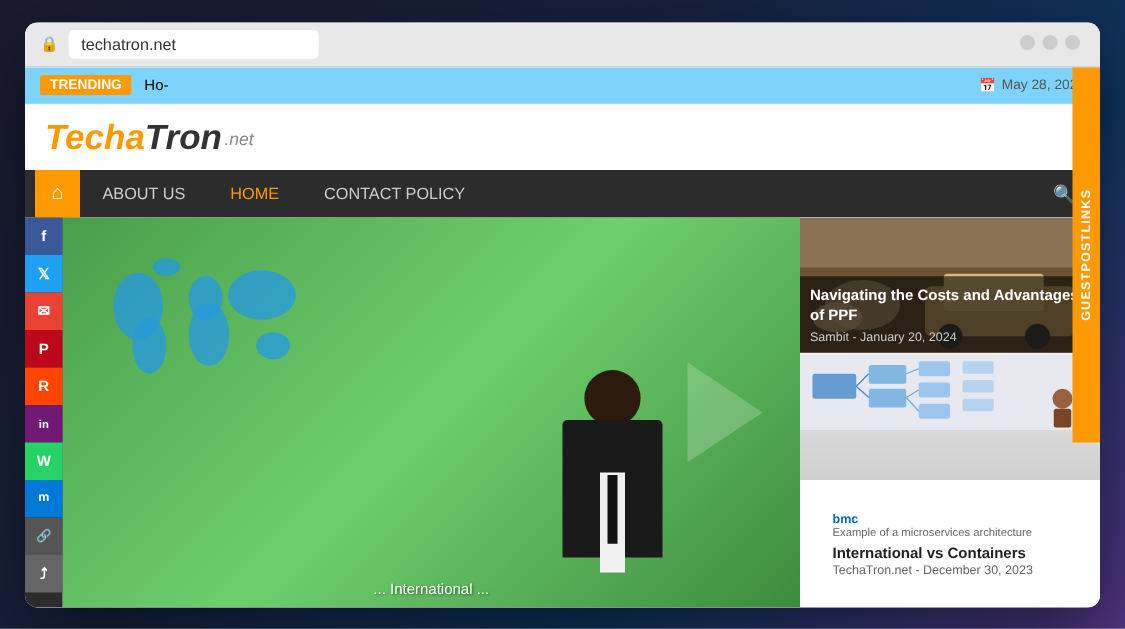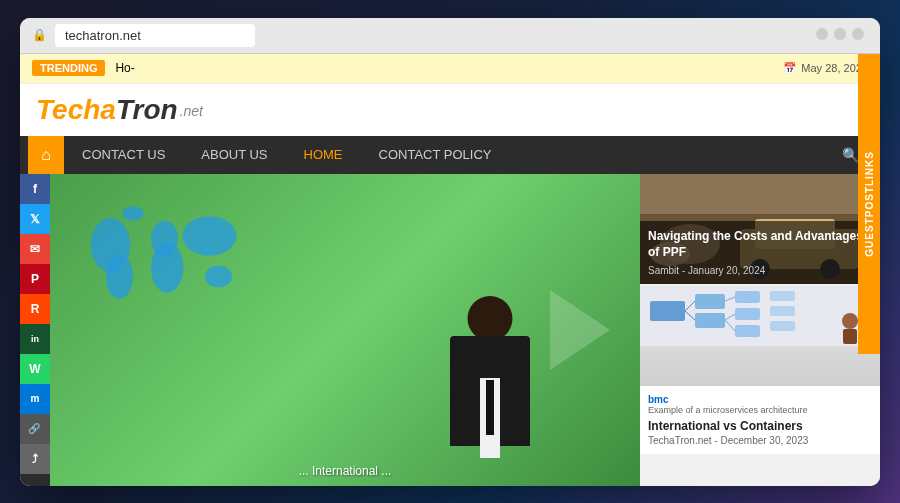--- a/index.html
+++ b/index.html
@@ -69,21 +69,21 @@
     .website {
       height: calc(100% - 36px);
       overflow: hidden;
       position: relative;
       display: flex;
       flex-direction: column;
     }
 
     
     .trending-bar {
-      background: #fef9c3;
+      background: #7dd3fc;
       height: 30px;
       display: flex;
       align-items: center;
       padding: 0 12px;
       font-size: 12px;
       gap: 10px;
       border-bottom: 1px solid #eee;
     }
     .trending-badge {
       background: #f90;
@@ -188,21 +188,21 @@
       justify-content: center;
       color: #fff;
       font-size: 12px;
       font-weight: bold;
     }
     .si-fb { background: #3b5998; }
     .si-tw { background: #1da1f2; }
     .si-em { background: #ea4335; }
     .si-pi { background: #bd081c; }
     .si-rd { background: #ff4500; }
-    .si-li { background: #14532d; }
+    .si-li { background: #701a75; }
     .si-wa { background: #25d366; }
     .si-ms { background: #0078d7; }
     .si-lk { background: #555; }
     .si-sh { background: #666; }
 
     
     .hero-area {
       flex: 1;
       background: #5cb85c;
       position: relative;
@@ -329,21 +329,21 @@
       font-size: 12px;
       font-weight: bold;
       line-height: 1.3;
       margin-bottom: 4px;
     }
     .article-meta {
       color: #ccc;
       font-size: 10px;
     }
     .article-card-2-content {
-      padding: 8px;
+      padding: 26px;
       background: #fff;
       border-radius: 28px;
     }
     .bmc-label {
       font-size: 10px;
       color: #0066cc;
       font-weight: bold;
     }
     .bmc-subtitle {
       font-size: 9px;
@@ -420,23 +420,20 @@
 
     <div class="logo-area">
       <div class="logo-text">
         <span class="logo-techa">Techa</span><span class="logo-tron">Tron</span><span class="logo-net">.net</span>
       </div>
     </div>
 
     <div class="nav-bar">
       <div class="nav-home-icon">
         <span>⌂</span>
-      </div>
-      <div class="nav-item">
-        <span>CONTACT US</span>
       </div>
       <div class="nav-item">
         <span>ABOUT US</span>
       </div>
       <div class="nav-item active">
         <span>HOME</span>
       </div>
       <div class="nav-item">
         <span>CONTACT POLICY</span>
       </div>

